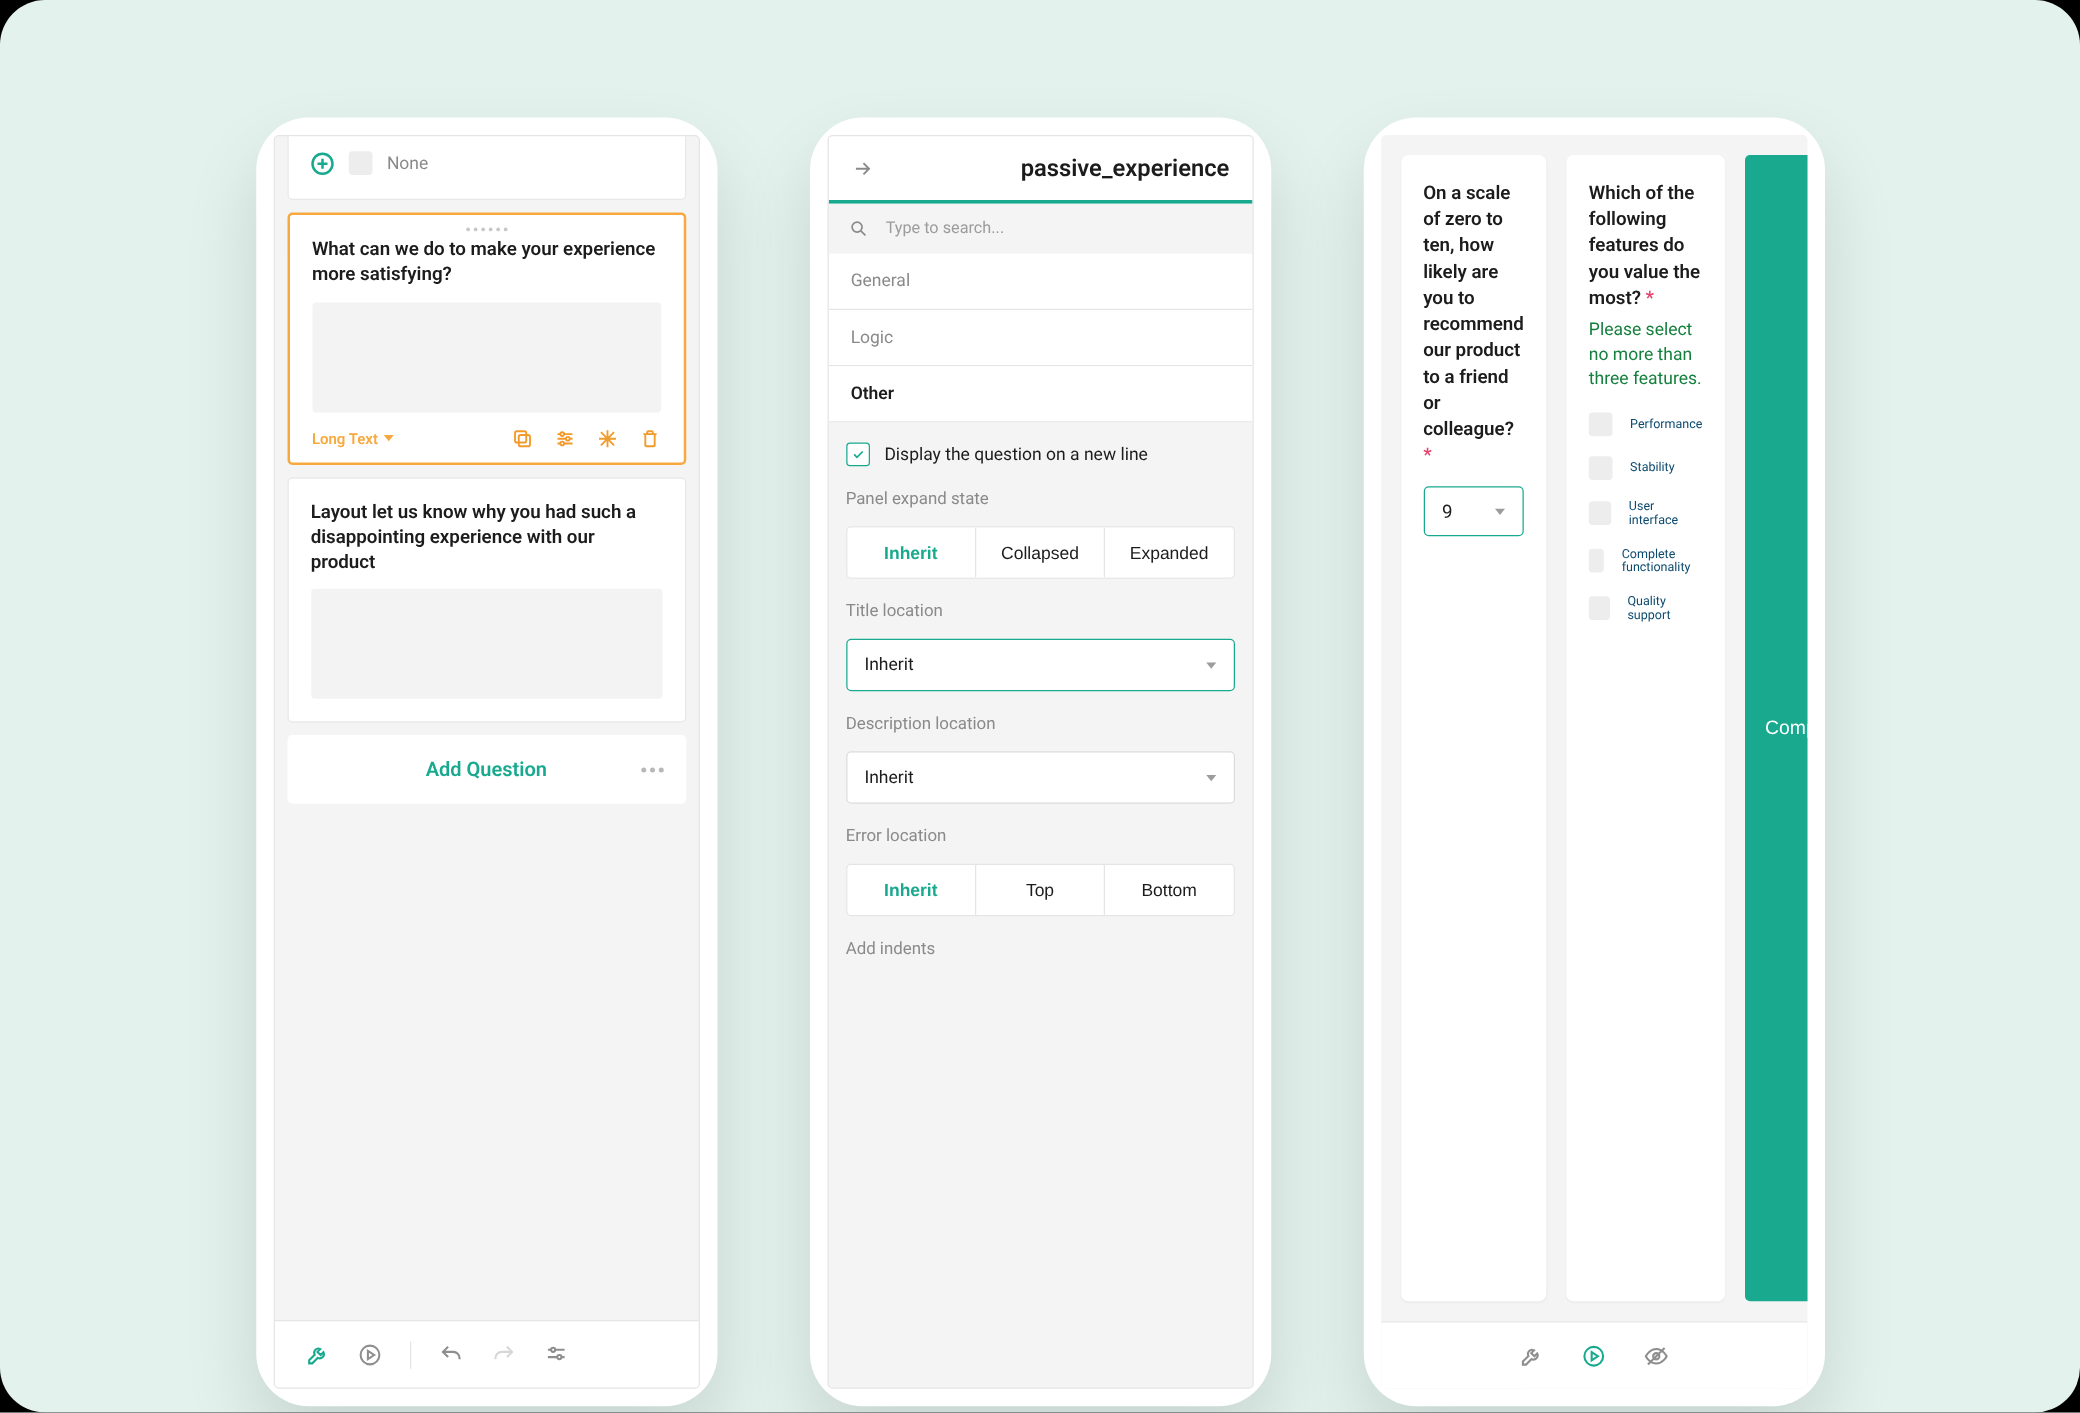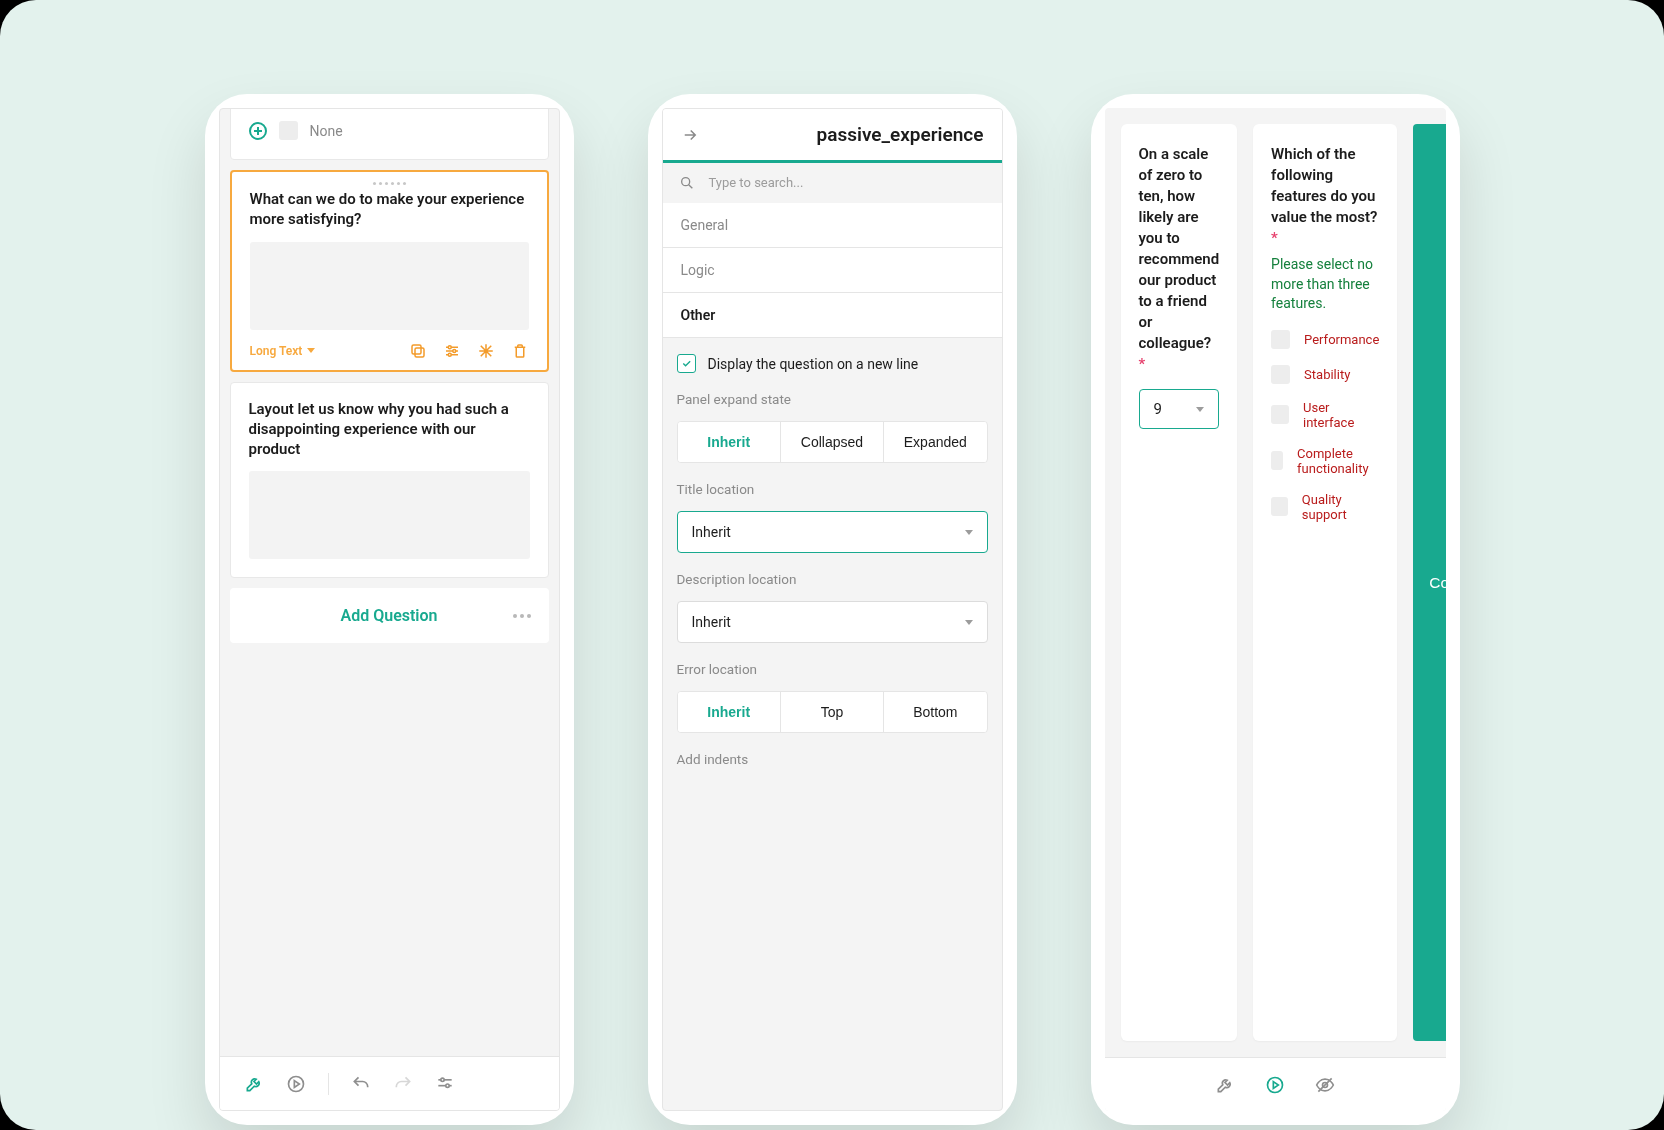--- a/index.html
+++ b/index.html
@@ -215,21 +215,21 @@
   .s3-select {
     margin-top:14px;
     border:1.5px solid #18a98f; border-radius:4px;
     padding:10px 14px;
     display:flex; align-items:center; justify-content:space-between;
     font-size:15px; color:#1c1c1c;
   }
   .chk-list { display:flex; flex-direction:column; gap:16px; margin-top:16px; }
   .chk-row { display:flex; align-items:center; gap:14px; }
   .chk-box { width:19px; height:19px; background:#ededed; border-radius:3px; }
-  .chk-lbl { font-size:13px; color:#b91c1c; }
+  .chk-lbl { font-size:10px; color:#0c4a6e; }
   .complete-btn {
     background:#18a98f; color:#fff; font-size:15.5px; font-weight:500;
     border:none; border-radius:4px; padding:16px; cursor:pointer;
   }
   .s3-bottom {
     height:54px; background:#fff; border-top:1px solid #e5e5e5;
     display:flex; align-items:center; justify-content:center; gap:30px;
   }
 </style>
 </head>

